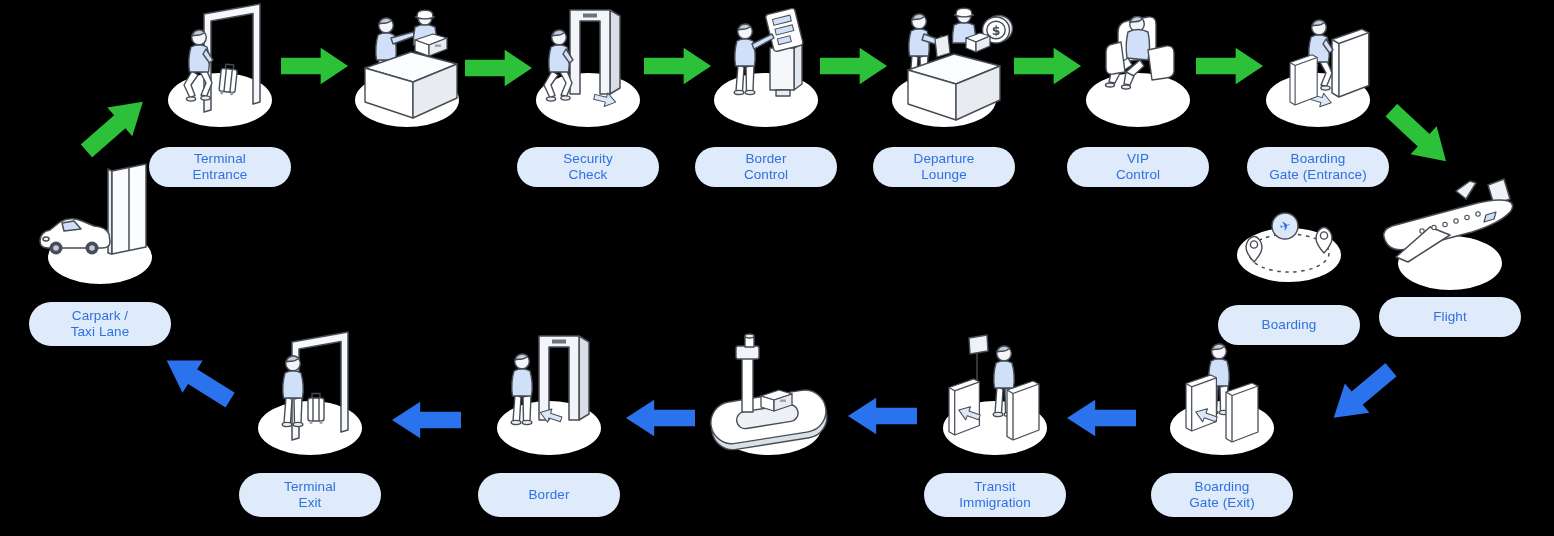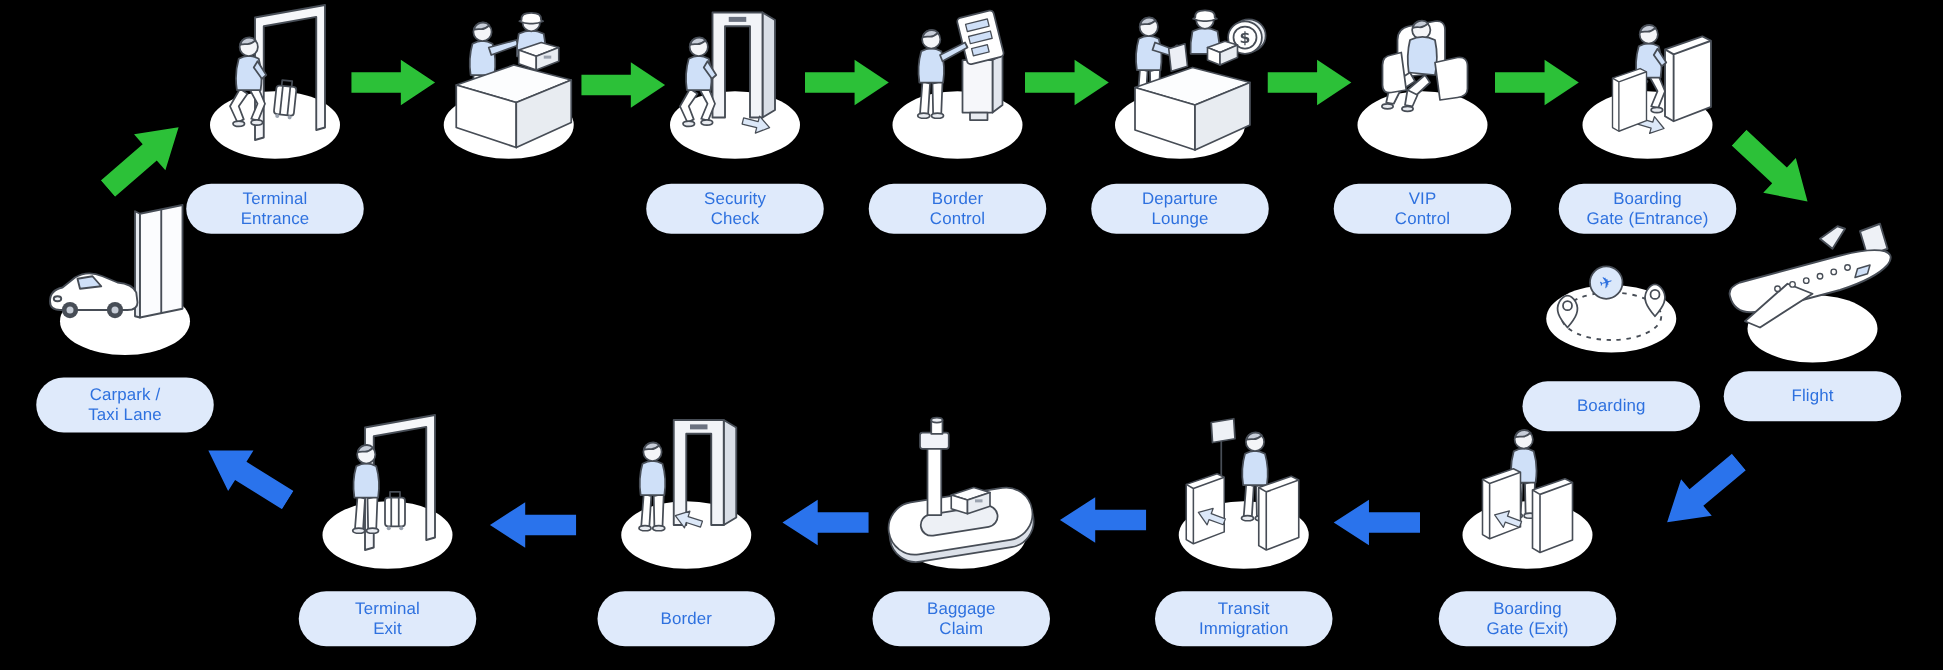--- a/index.html
+++ b/index.html
@@ -341,24 +341,20 @@
         <rect x="56" y="6" width="9" height="11" fill="#ffffff"></rect>
         <ellipse cx="60.5" cy="6" rx="4.5" ry="2" fill="#e9ecf1"></ellipse>
       </g>
       <g transform="translate(72,58)" stroke="#474d56" stroke-width="1.3" stroke-linejoin="round">
         <path d="M0,8 L18,2 L31,6 L13,12 Z" fill="#fcfdfe"></path>
         <path d="M0,8 L13,12 L13,23 L0,19 Z" fill="#ffffff"></path>
         <path d="M13,12 L31,6 L31,17 L13,23 Z" fill="#e8ecf1"></path>
         <rect x="19" y="11.5" width="6" height="2.4" fill="#9aa2ae" stroke="none"></rect>
       </g>
     </svg>
-    <div class="pill h44" style="margin-top:17px">
-      <span>Baggage
-Claim</span>
-    </div>
   </div>
 
   <div class="stage" style="left:469px;top:330px">
     <svg class="ill" viewBox="0 0 160 126">
       <use href="#sym-base" transform="translate(80,98)"></use>
       <use href="#sym-arch" transform="translate(70,6)"></use>
       <use href="#sym-floor-arrow" transform="translate(90,96) rotate(198)"></use>
       <use href="#sym-person-stand" transform="translate(38,22)"></use>
     </svg>
     <div class="pill h44" style="margin-top:17px">

